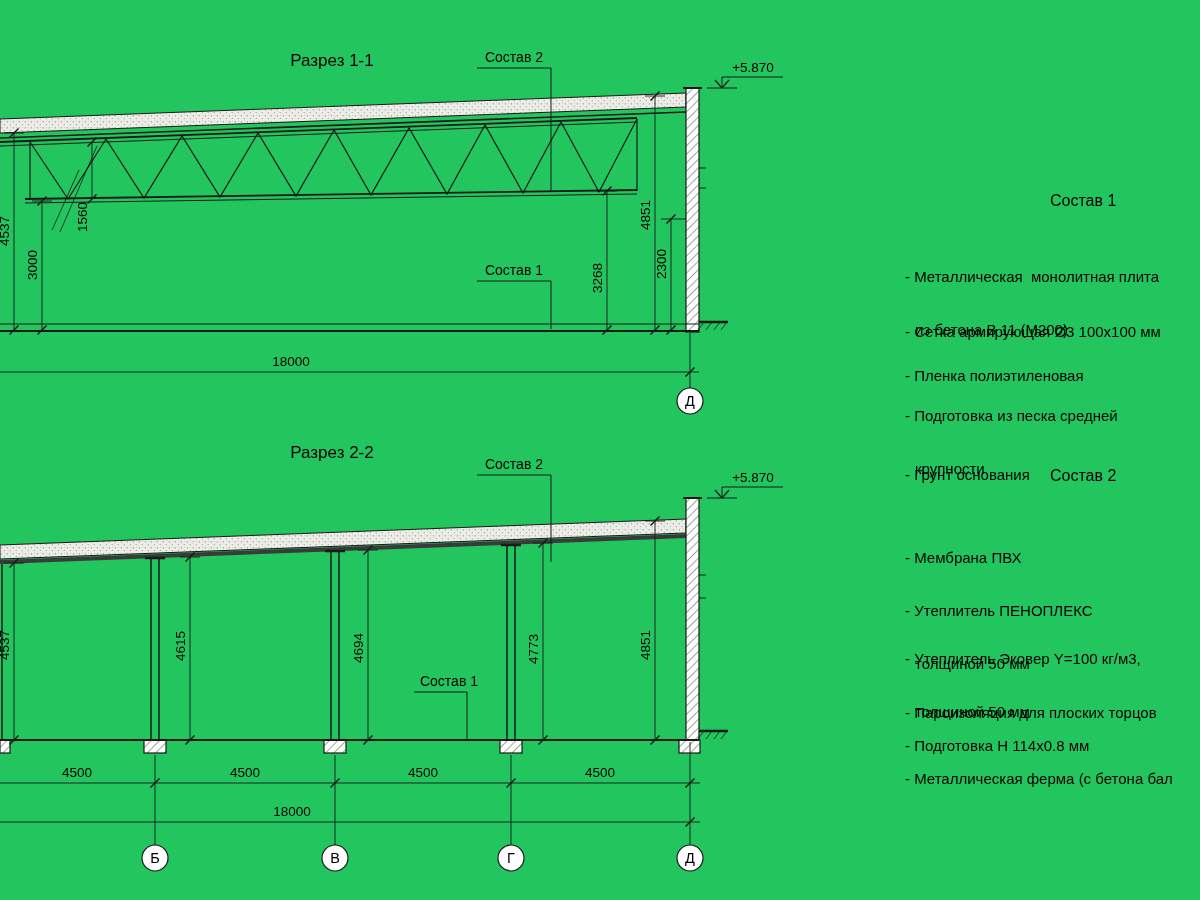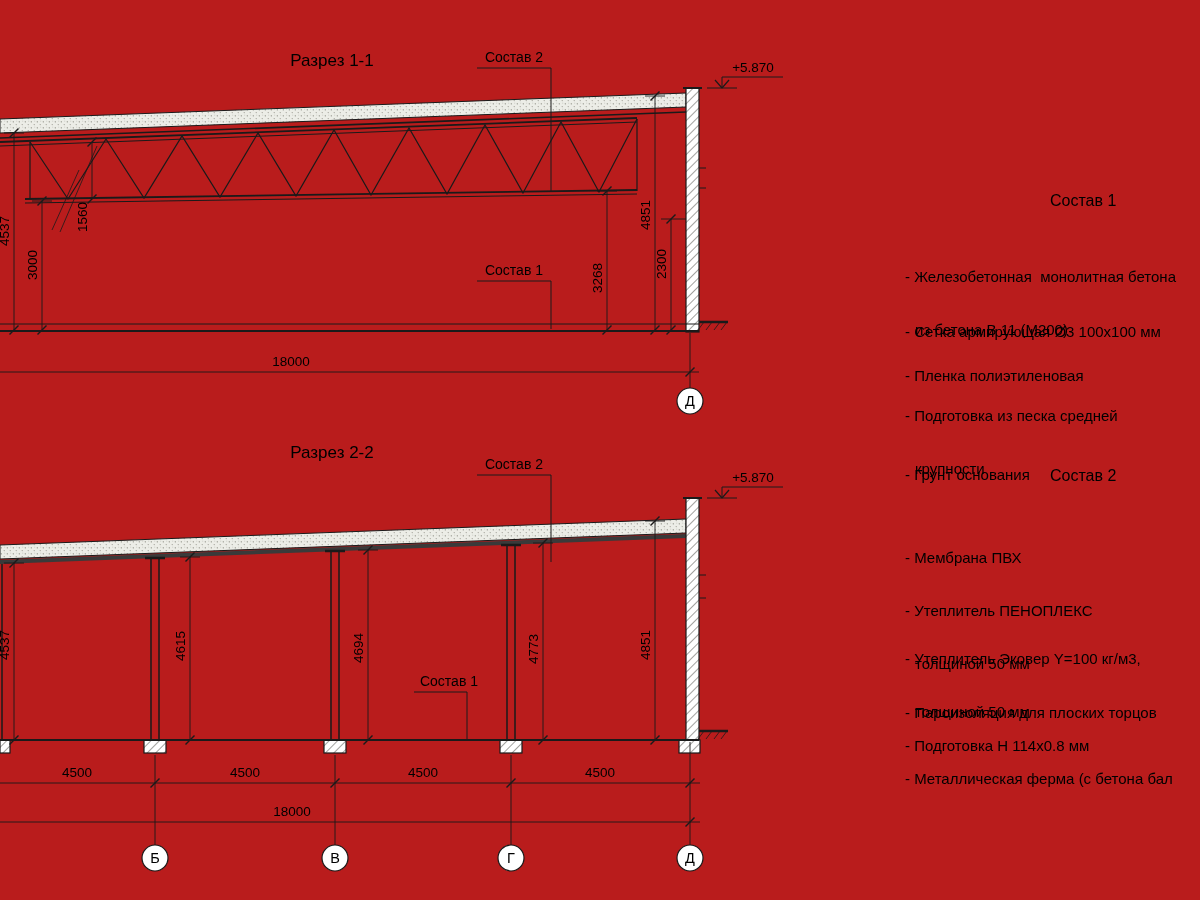--- a/index.html
+++ b/index.html
@@ -1,16 +1,16 @@
 <!DOCTYPE html>
 <html><head>
 <meta charset="utf-8">
 <style>
   html,body{margin:0;padding:0;background:#fff;}
-  #page{position:relative;width:1200px;height:900px;background:#b91c1c;overflow:hidden;
+  #page{position:relative;width:1200px;height:900px;background:#22c55e;overflow:hidden;
         font-family:"Liberation Sans", sans-serif;color:#000;}
   #cad{position:absolute;left:0;top:0;}
   svg text{fill:#000;font-family:"Liberation Sans", sans-serif;}
   .dimtxt{font-size:13.5px;}
   .titletxt{font-size:17px;}
   .callouttxt{font-size:14px;}
   .axistxt{font-size:14.5px;}
   .notes{position:absolute;left:905px;top:0;width:300px;height:900px;font-size:15px;}
   .notes-title{position:absolute;left:145px;font-size:16px;white-space:pre;}
   .note{position:absolute;left:0;white-space:pre;}
@@ -278,21 +278,21 @@
       <circle cx="690" cy="858" r="13" fill="#fff" stroke="#1a1a1a" stroke-width="1.2"></circle>
       <text class="axistxt" x="690" y="863" text-anchor="middle">Д</text>
     </g>
   </g>
 </svg>
 
 <div class="notes">
   <div class="notes-title" style="top:192px">Состав 1</div>
 
   <div class="note" style="top:233px">
-    <div class="nl">- Железобетонная  монолитная бетона</div>
+    <div class="nl">- Металлическая  монолитная плита</div>
     <div class="nl cont">из бетона В 11 (М200)</div>
   </div>
   <div class="note" style="top:288px">
     <div class="nl">- Сетка армирующая Ø3 100х100 мм</div>
   </div>
   <div class="note" style="top:332px">
     <div class="nl">- Пленка полиэтиленовая</div>
   </div>
   <div class="note" style="top:431px">
     <div class="nl">- Грунт основания</div>

